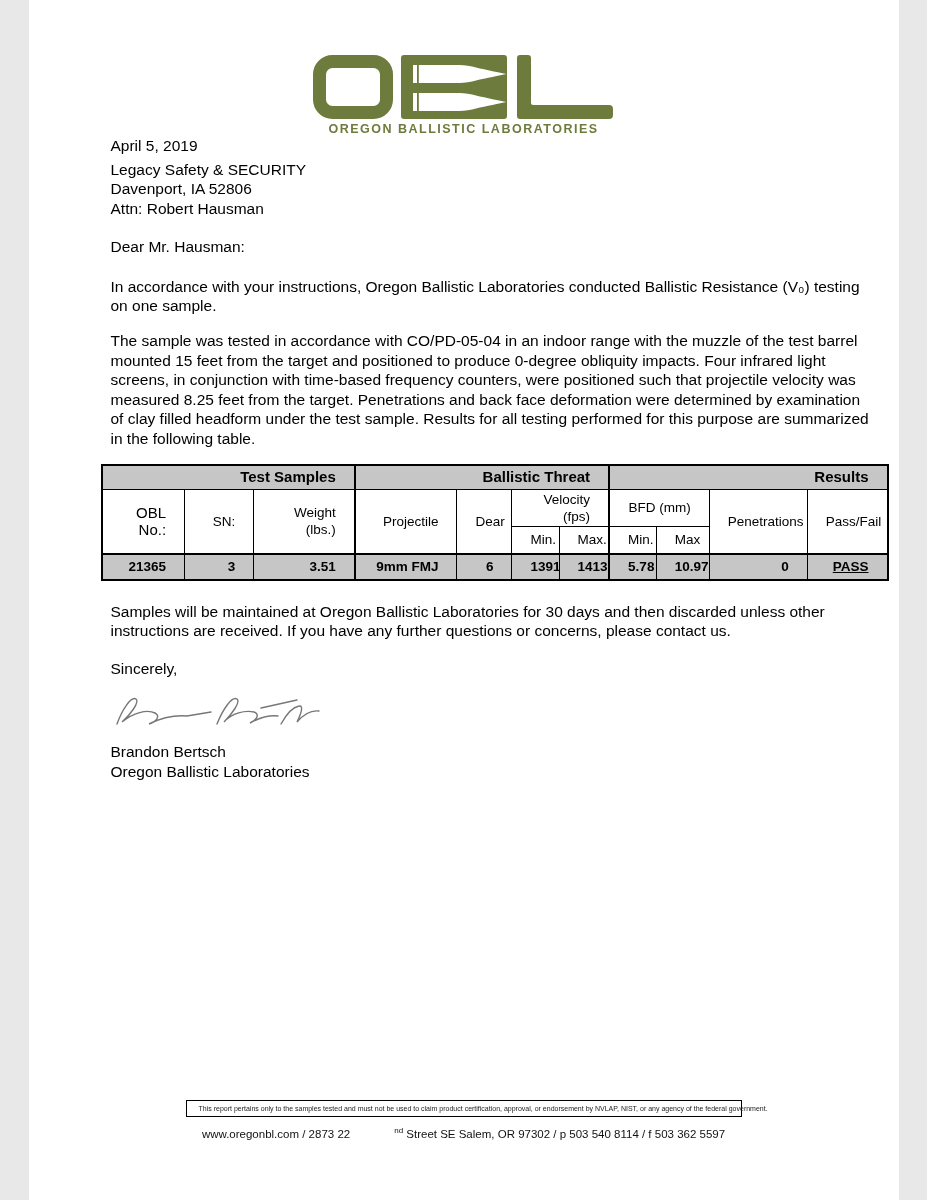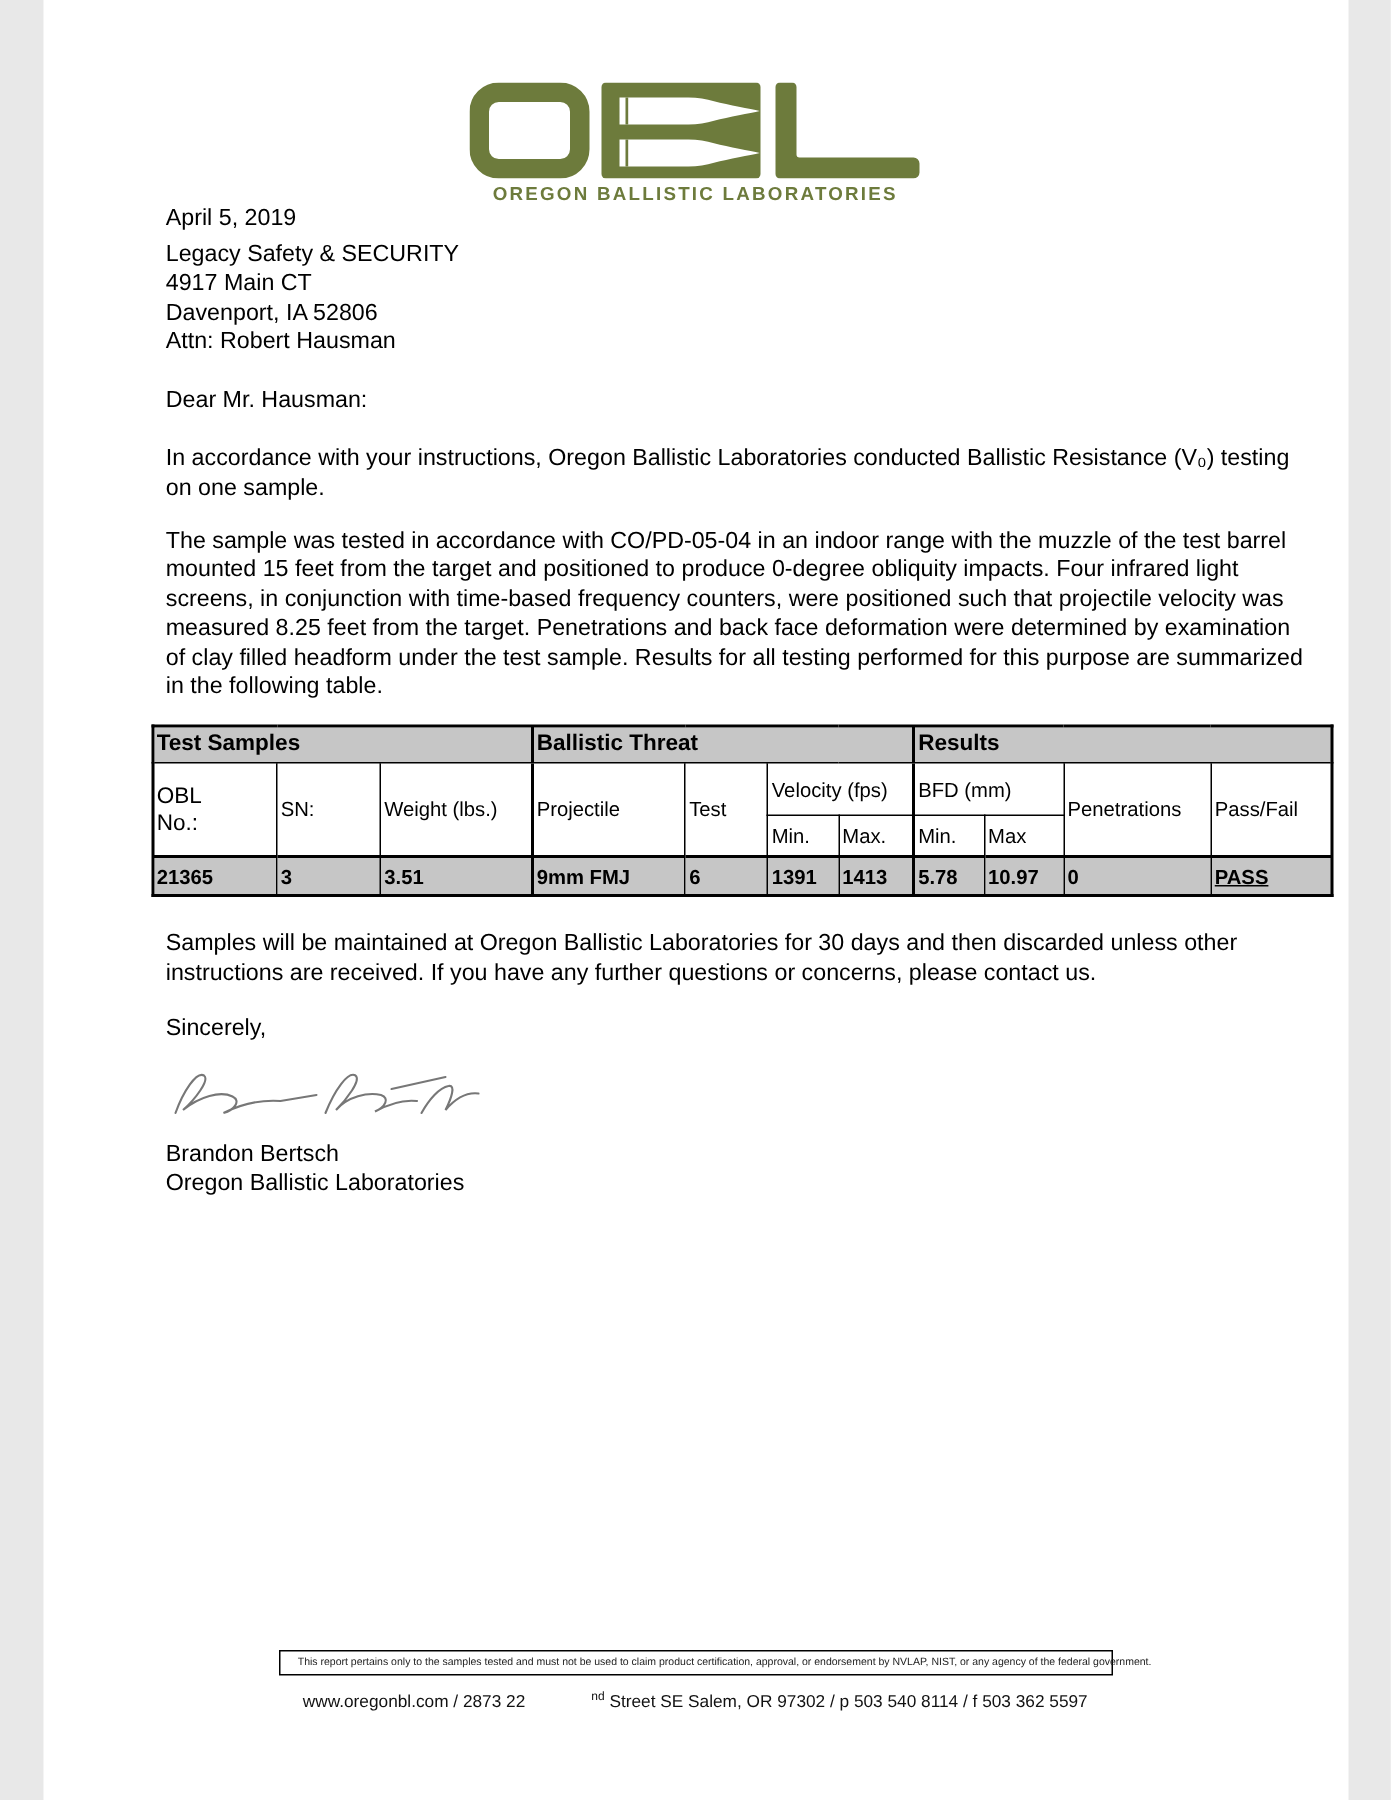--- a/index.html
+++ b/index.html
@@ -40,23 +40,23 @@
   .tbl-wrap { margin-top:15px; margin-left:-10px; }
   table.results {
     border-collapse:collapse;
     border:2px solid #000;
     font-size:13.5px;
     table-layout:fixed;
     width:788px;
   }
   table.results th, table.results td {
     border:1px solid #000;
-    text-align:left;
+    text-align:right;
     vertical-align:middle;
-    padding:1px 2px;
+    padding:1px 18px;
     overflow:hidden;
   }
   tr.group th {
     height:21px;
     font-size:15px; font-weight:bold;
     background:#c6c6c6;
   }
   tr.cols th { font-weight:normal; background:#fff; height:32px; }
   tr.sub th  { font-weight:normal; background:#fff; height:24px; }
   th.obl { font-size:15px; white-space:pre-line; line-height:1.15; }
@@ -113,21 +113,20 @@
       <path d="M204 3 a3 3 0 0 1 3 -3 h8 a3 3 0 0 1 3 3 v45 a2 2 0 0 0 2 2 h76 a4 4 0 0 1 4 4 v6 a4 4 0 0 1 -4 4 h-89 a3 3 0 0 1 -3 -3 Z" fill="#6d7b3c"></path>
     </svg>
     <div class="wordmark">OREGON BALLISTIC LABORATORIES</div>
   </div>
 
   <div class="content">
     <div class="date">April 5, 2019</div>
 
     <div class="address">
       <div>Legacy Safety &amp; SECURITY</div>
-      <div>4917 Main CT</div>
       <div>Davenport, IA 52806</div>
       <div>Attn: Robert Hausman</div>
     </div>
 
     <div class="salutation">Dear Mr. Hausman:</div>
 
     <p class="para1">In accordance with your instructions, Oregon Ballistic Laboratories conducted Ballistic Resistance (V₀) testing on one sample.</p>
     <p class="para2">The sample was tested in accordance with CO/PD-05-04 in an indoor range with the muzzle of the test barrel mounted 15 feet from the target and positioned to produce 0-degree obliquity impacts.  Four infrared light screens, in conjunction with time-based frequency counters, were positioned such that projectile velocity was measured 8.25 feet from the target.  Penetrations and back face deformation were determined by examination of clay filled headform under the test sample. Results for all testing performed for this purpose are summarized in the following table.</p>
 
     <div class="tbl-wrap">
@@ -150,21 +149,21 @@
           <th colspan="3">Test Samples</th>
           <th colspan="4" class="gb">Ballistic Threat</th>
           <th colspan="4" class="gb">Results</th>
         </tr>
         <tr class="cols">
           <th rowspan="2" class="obl">OBL
 No.:</th>
           <th rowspan="2">SN:</th>
           <th rowspan="2">Weight (lbs.)</th>
           <th rowspan="2" class="gb">Projectile</th>
-          <th rowspan="2">Test</th>
+          <th rowspan="2">Dear</th>
           <th colspan="2">Velocity (fps)</th>
           <th colspan="2" class="gb">BFD (mm)</th>
           <th rowspan="2">Penetrations</th>
           <th rowspan="2">Pass/Fail</th>
         </tr>
         <tr class="sub">
           <th>Min.</th>
           <th>Max.</th>
           <th class="gb">Min.</th>
           <th>Max</th>

